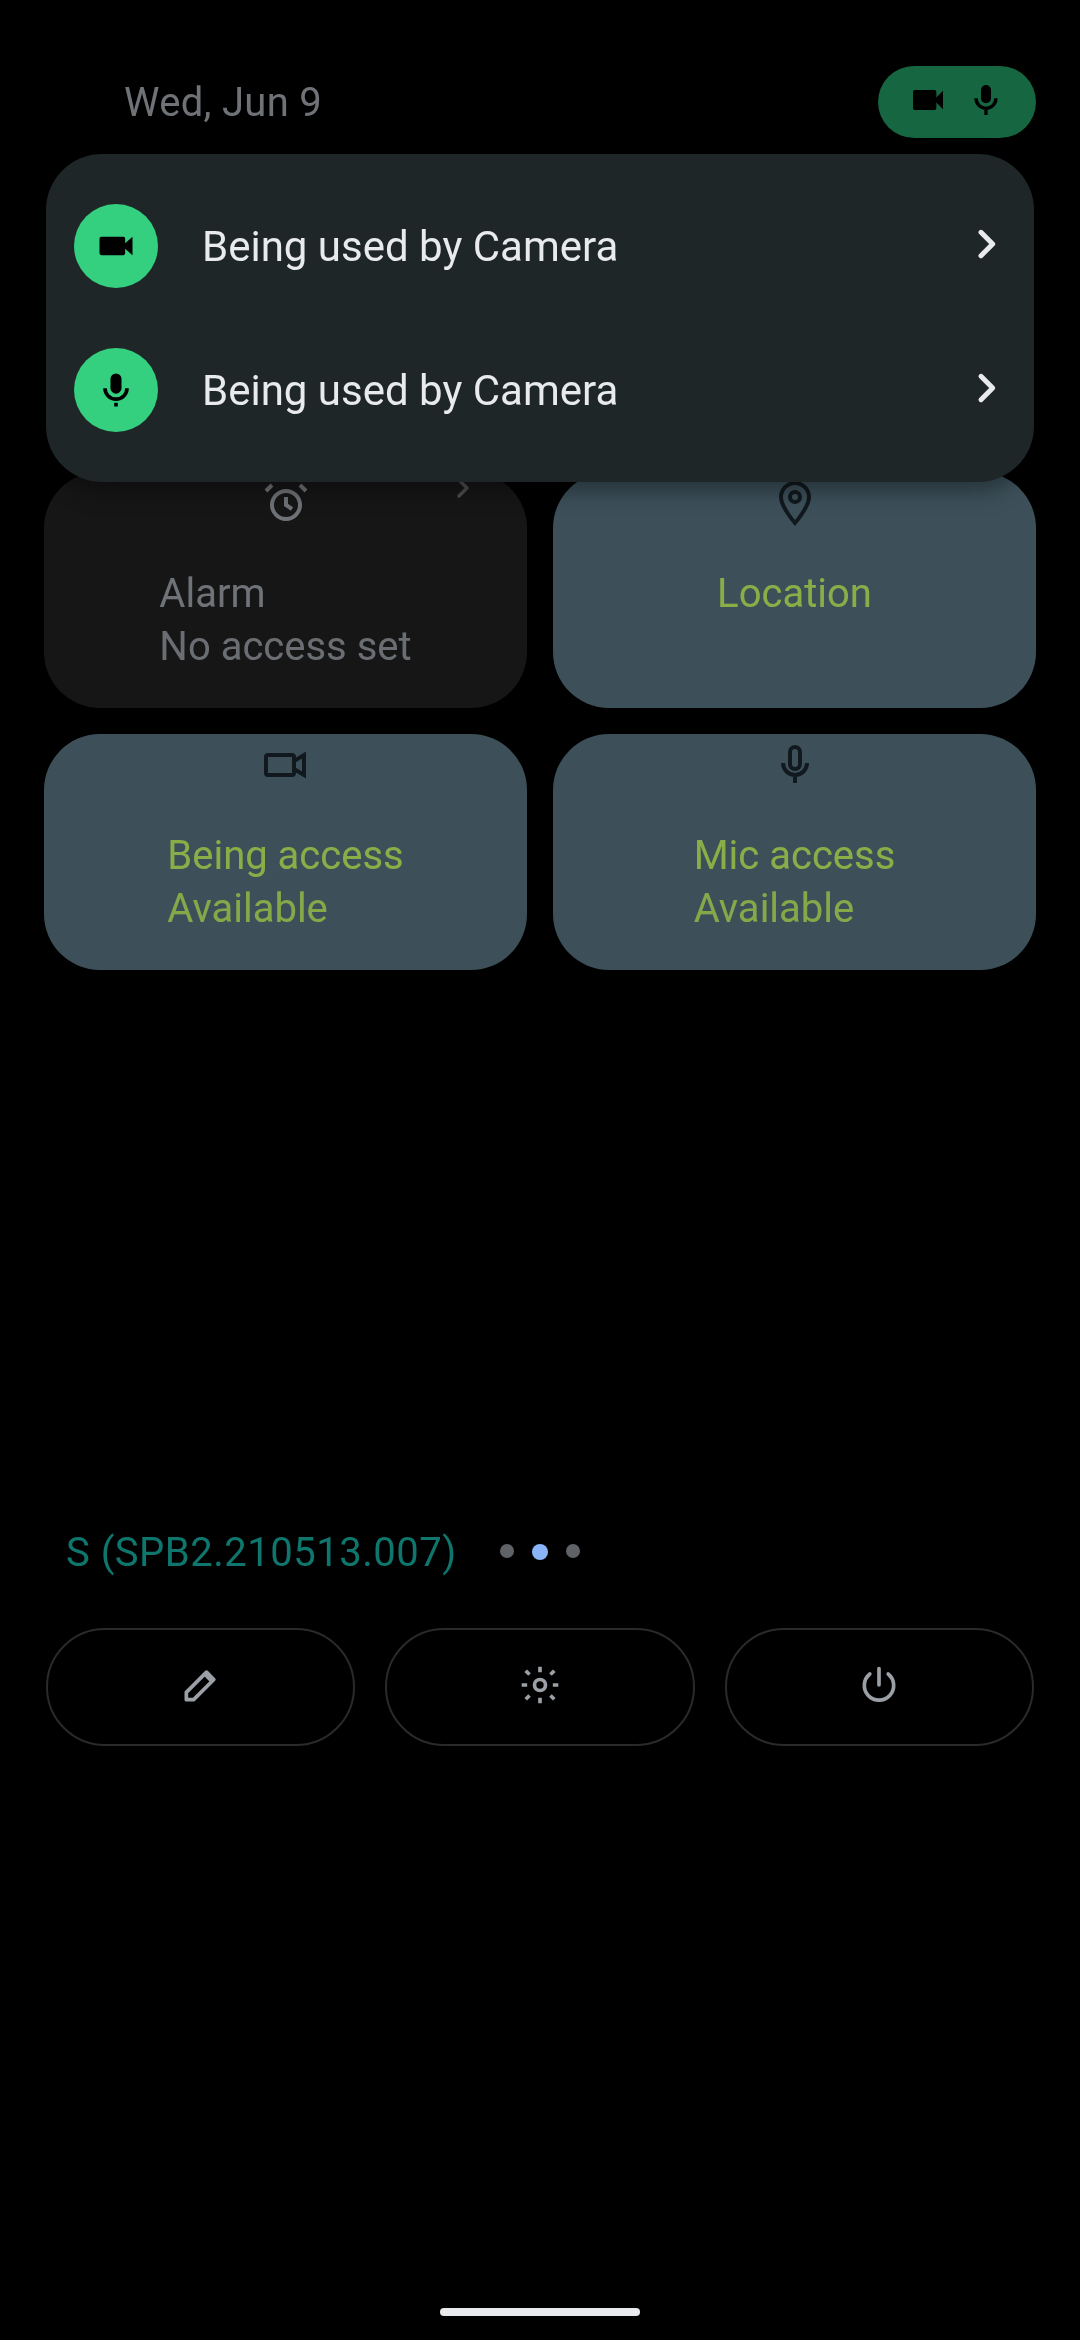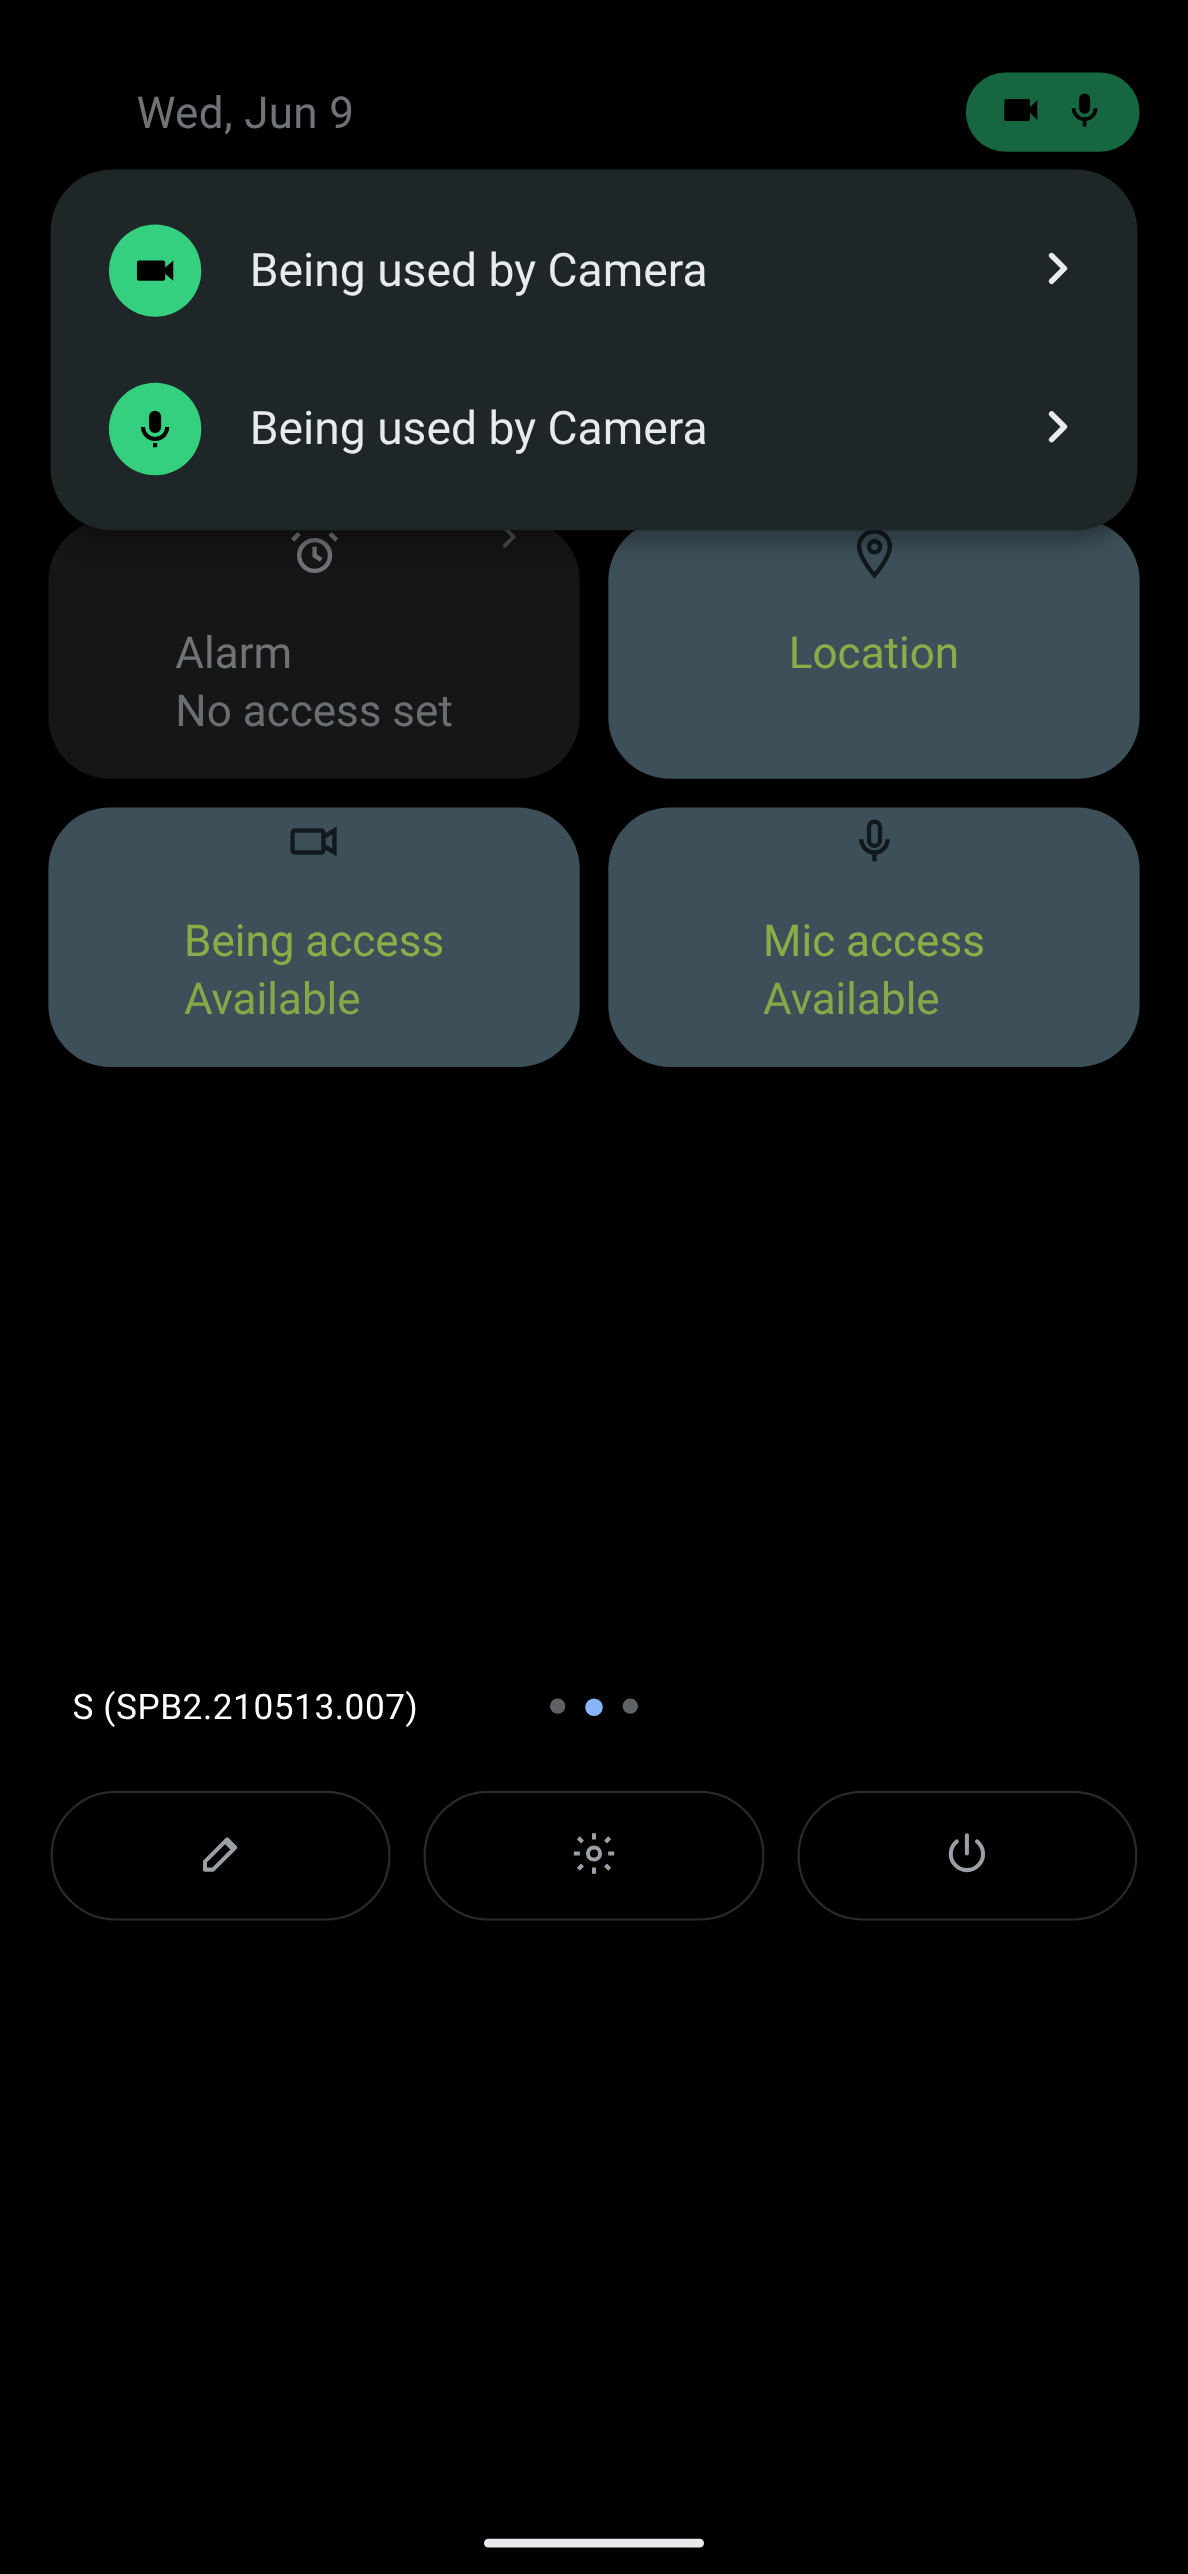--- a/index.html
+++ b/index.html
@@ -23,31 +23,31 @@
   .tile .title { font-size:40px; font-weight:400; }
   .tile .subtitle { font-size:40px; font-weight:400; opacity:0.95; }
   .tile .chev { position:absolute; right:48px; opacity:0.6; }
 
   
   .tiles, .statusbar, .build-row, .footer-buttons { filter: brightness(1); }
   .tiles { opacity:1; }
   .dim-overlay { position:absolute; top:0; left:0; right:0; height:1100px; background:rgba(0,0,0,0.28); pointer-events:none; }
 
   
-  .popup { position:absolute; top:154px; left:46px; right:46px; background:#1f2628; border-radius:56px; padding:20px 53px; box-shadow:0 8px 24px rgba(0,0,0,0.4); z-index:50; }
+  .popup { position:absolute; top:154px; left:46px; right:46px; background:#1f2628; border-radius:56px; padding:20px 28px; box-shadow:0 8px 24px rgba(0,0,0,0.4); z-index:50; }
   .popup-row { display:flex; align-items:center; height:144px; gap:44px; }
   .popup-icon { width:84px; height:84px; border-radius:50%; background:#34d07f; display:flex; align-items:center; justify-content:center; flex:0 0 auto; }
   .popup-icon svg { width:44px; height:44px; }
   .popup-label { flex:1 1 auto; font-size:42px; color:#e8eaed; }
   .popup-chev { flex:0 0 auto; }
   .popup-chev svg { width:40px; height:40px; }
 
   
   .build-row { position:absolute; top:1527px; left:66px; right:66px; height:50px; display:flex; align-items:center; justify-content:space-between; }
-  .build-text { font-size:32px; color:#ffffff; letter-spacing:0.5px; }
+  .build-text { font-size:40px; color:#0f766e; letter-spacing:0.5px; }
   .dots { position:absolute; left:50%; transform:translateX(-50%); display:flex; gap:18px; }
   .dot { width:14px; height:14px; border-radius:50%; background:#5f6368; }
   .dot.active { background:#8ab4f8; width:16px; height:16px;}
 
   
   .footer-buttons { position:absolute; top:1628px; left:46px; right:46px; display:grid; grid-template-columns:1fr 1fr 1fr; gap:30px; }
   .fbtn { height:118px; border-radius:60px; border:2px solid #2a2a2a; background:transparent; display:flex; align-items:center; justify-content:center; }
   .fbtn svg { width:44px; height:44px; stroke:#9aa0a6; fill:none; }
 
   

